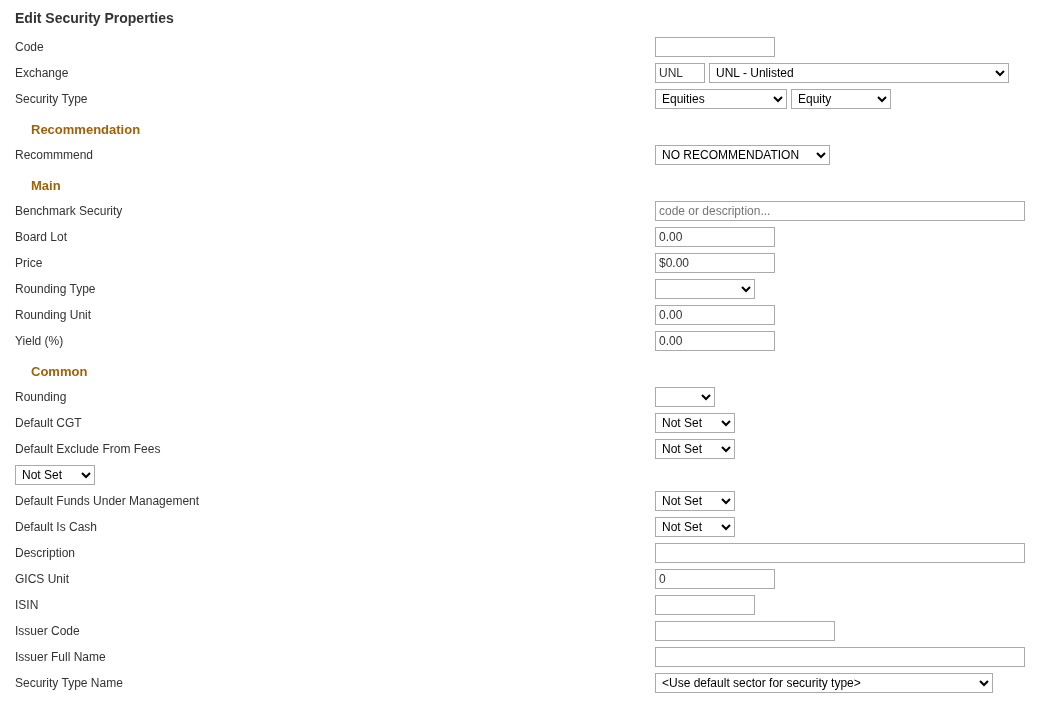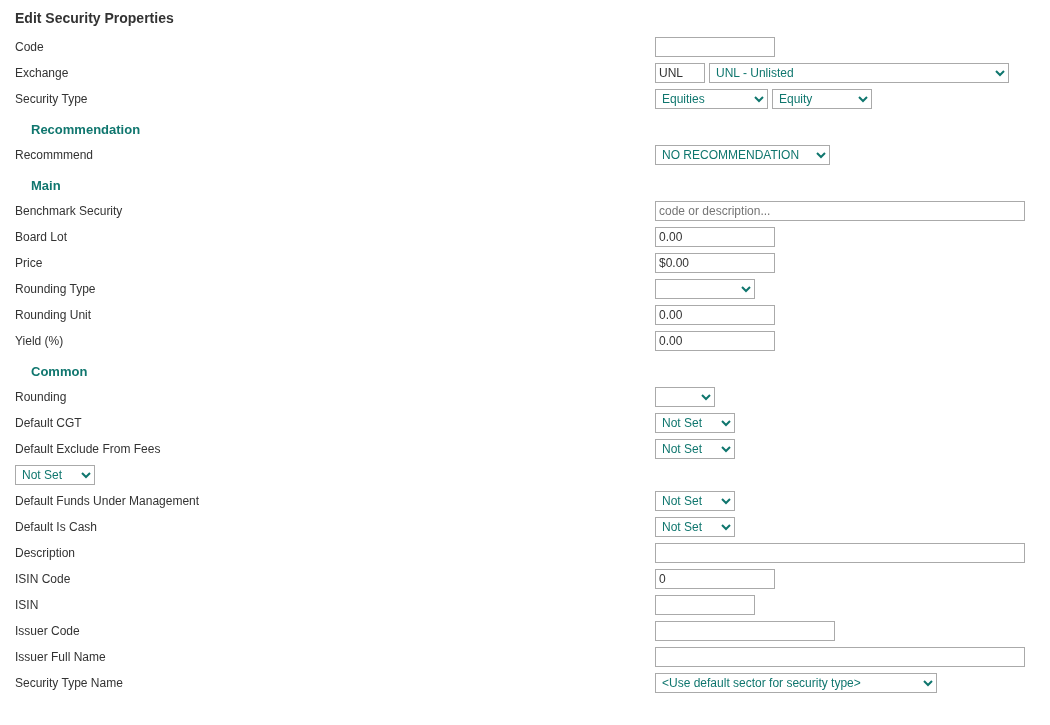--- a/index.html
+++ b/index.html
@@ -15,21 +15,21 @@
       font-weight: bold;
       color: #333;
       margin-bottom: 10px;
     }
     .form-container {
       width: 100%;
     }
     .section-header {
       font-size: 13px;
       font-weight: bold;
-      color: #0f766e;
+      color: #a16207;
       margin: 10px 0 5px 0;
       padding: 2px 16px;
     }
     .form-row {
       display: flex;
       align-items: center;
       margin-bottom: 4px;
       min-height: 22px;
     }
     .form-label {
@@ -54,30 +54,30 @@
       background: #fff;
     }
     input[type="text"].w120 { width: 120px; }
     input[type="text"].w100 { width: 100px; }
     select {
       height: 20px;
       border: 1px solid #aaa;
       font-size: 12px;
       padding: 1px 2px;
       background: #fff;
-      color: #0f766e;
-    }
-    select.w120 { width: 113px; }
+      color: #000000;
+    }
+    select.w120 { width: 132px; }
     select.w100 { width: 100px; }
     select.w60 { width: 60px; }
     select.exchange-main { width: 300px; }
     select.notset { width: 80px; }
     select.recommendation { width: 175px; }
     select.rounding { width: 100px; }
-    select.security-type-name { width: 282px; }
+    select.security-type-name { width: 338px; }
     .exchange-code {
       width: 50px;
     }
   </style>
 </head>
 <body>
 
 <div class="form-container">
   <div class="page-title">Edit Security Properties</div>
 
@@ -223,21 +223,21 @@
   </div>
 
   <div class="form-row">
     <div class="form-label">Description</div>
     <div class="form-control-area">
       <input type="text" style="width: 370px;" value="">
     </div>
   </div>
 
   <div class="form-row">
-    <div class="form-label">ISIN Code</div>
+    <div class="form-label">GICS Unit</div>
     <div class="form-control-area">
       <input type="text" class="w120" value="0" style="">
     </div>
   </div>
 
   <div class="form-row">
     <div class="form-label">ISIN</div>
     <div class="form-control-area">
       <input type="text" class="w100" value="" style="">
     </div>

